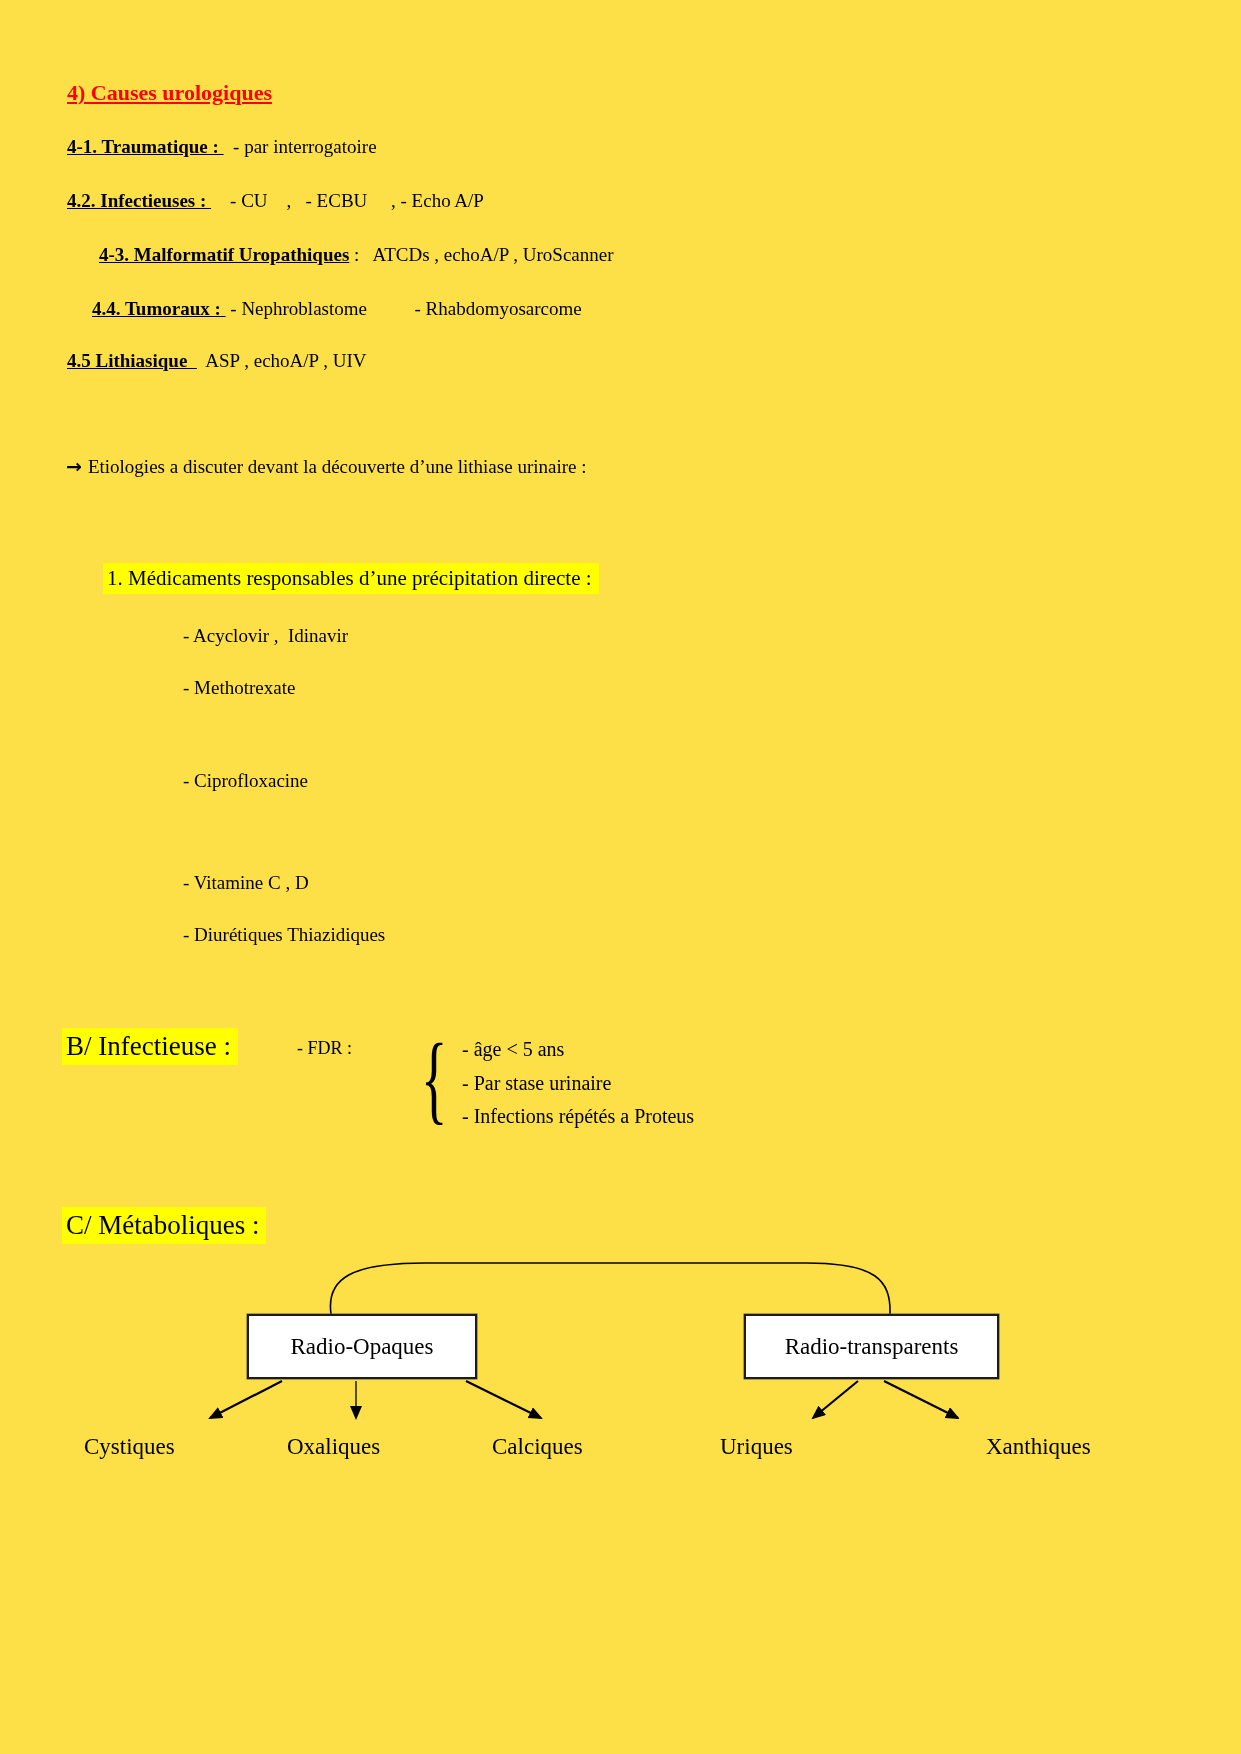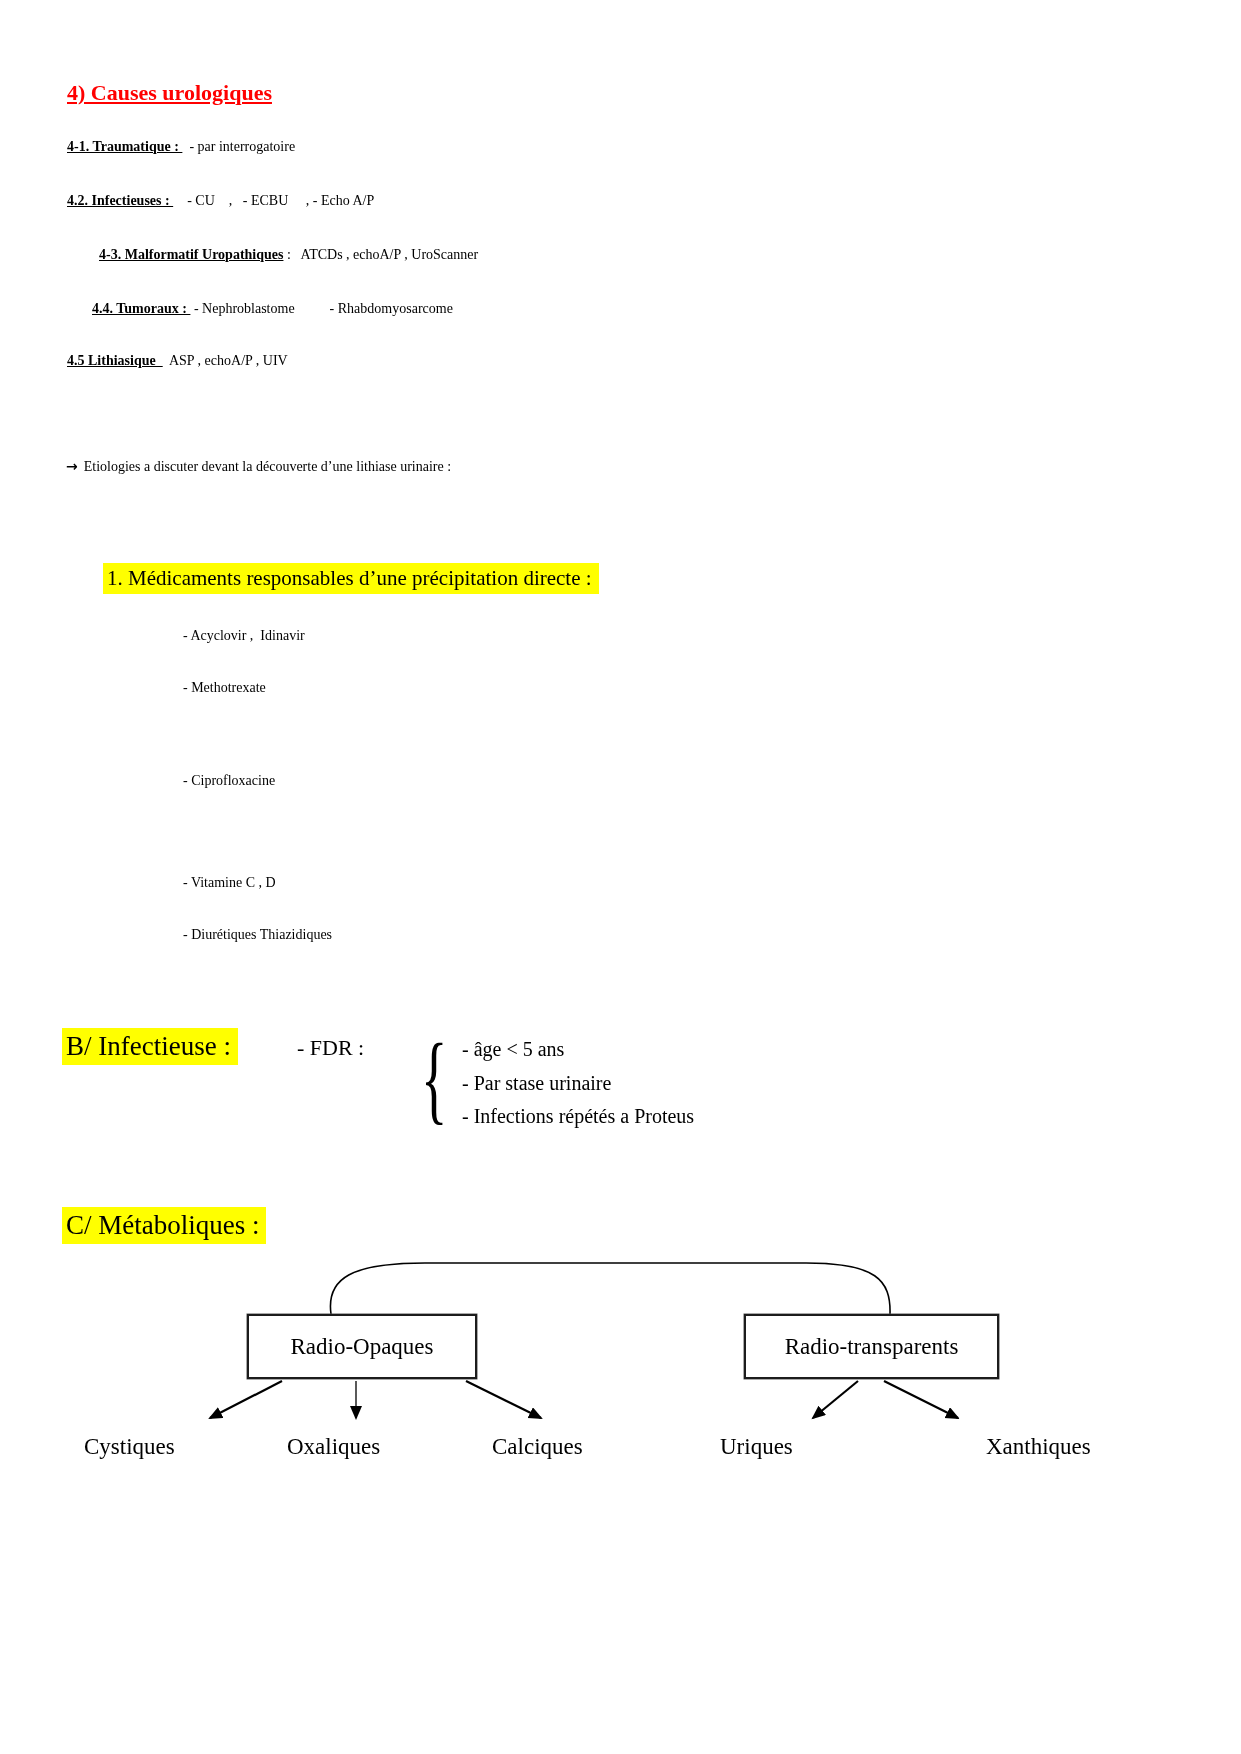--- a/index.html
+++ b/index.html
@@ -1,27 +1,27 @@
 <!DOCTYPE html>
 <html><head>
 <meta charset="utf-8">
 <style>
   html,body{margin:0;padding:0;background:#e9e9e9;}
   .page{
     position:relative;
     width:1241px;height:1754px;
-    background:#ffffff;
+    background:#fde047;
     margin:0 auto;
     font-family:"Liberation Serif","DejaVu Serif",serif;
     color:#000;
     overflow:hidden;
   }
   .abs{position:absolute;}
   .pre{white-space:pre;}
-  .line{font-size:14px;line-height:28px;}
+  .line{font-size:19px;line-height:28px;}
   .lbl{font-weight:bold;text-decoration:underline;white-space:pre;}
   .title{
     font-size:22px;font-weight:bold;
     color:#ff0000;text-decoration:underline;
     line-height:30px;
   }
   .arrow-glyph{font-family:"DejaVu Sans",sans-serif;font-weight:bold;margin-right:6px;}
   .hl{background:#ffff00;display:inline-block;padding:2px 7px 3px 4px;}
   .sec-header{font-size:27px;line-height:32px;}
   .sub-header{font-size:21px;line-height:26px;}
@@ -74,21 +74,21 @@
   <div class="abs line pre" style="left:183px;top:622px;">- Acyclovir ,  Idinavir</div>
   <div class="abs line pre" style="left:183px;top:674px;">- Methotrexate</div>
   <div class="abs line pre" style="left:183px;top:767px;">- Ciprofloxacine</div>
 
   <div class="abs line pre" style="left:183px;top:869px;">- Vitamine C , D</div>
   <div class="abs line pre" style="left:183px;top:921px;">- Diurétiques Thiazidiques</div>
 
   <div class="abs sec-header" style="left:62px;top:1028px;">
     <span class="hl">B/ Infectieuse :</span>
   </div>
-  <div class="abs" style="left:297px;top:1033px;font-size:22px;line-height:30px;">- FDR :</div>
+  <div class="abs" style="left:297px;top:1033px;font-size:18px;line-height:30px;">- FDR :</div>
   <div class="abs brace" style="left:421px;top:1024px;">{</div>
   <div class="abs brace-items" style="left:462px;top:1033px;">
     <div>- âge &lt; 5 ans</div>
     <div>- Par stase urinaire</div>
     <div>- Infections répétés a Proteus</div>
   </div>
 
   <div class="abs sec-header" style="left:62px;top:1207px;">
     <span class="hl">C/ Métaboliques :</span>
   </div>

